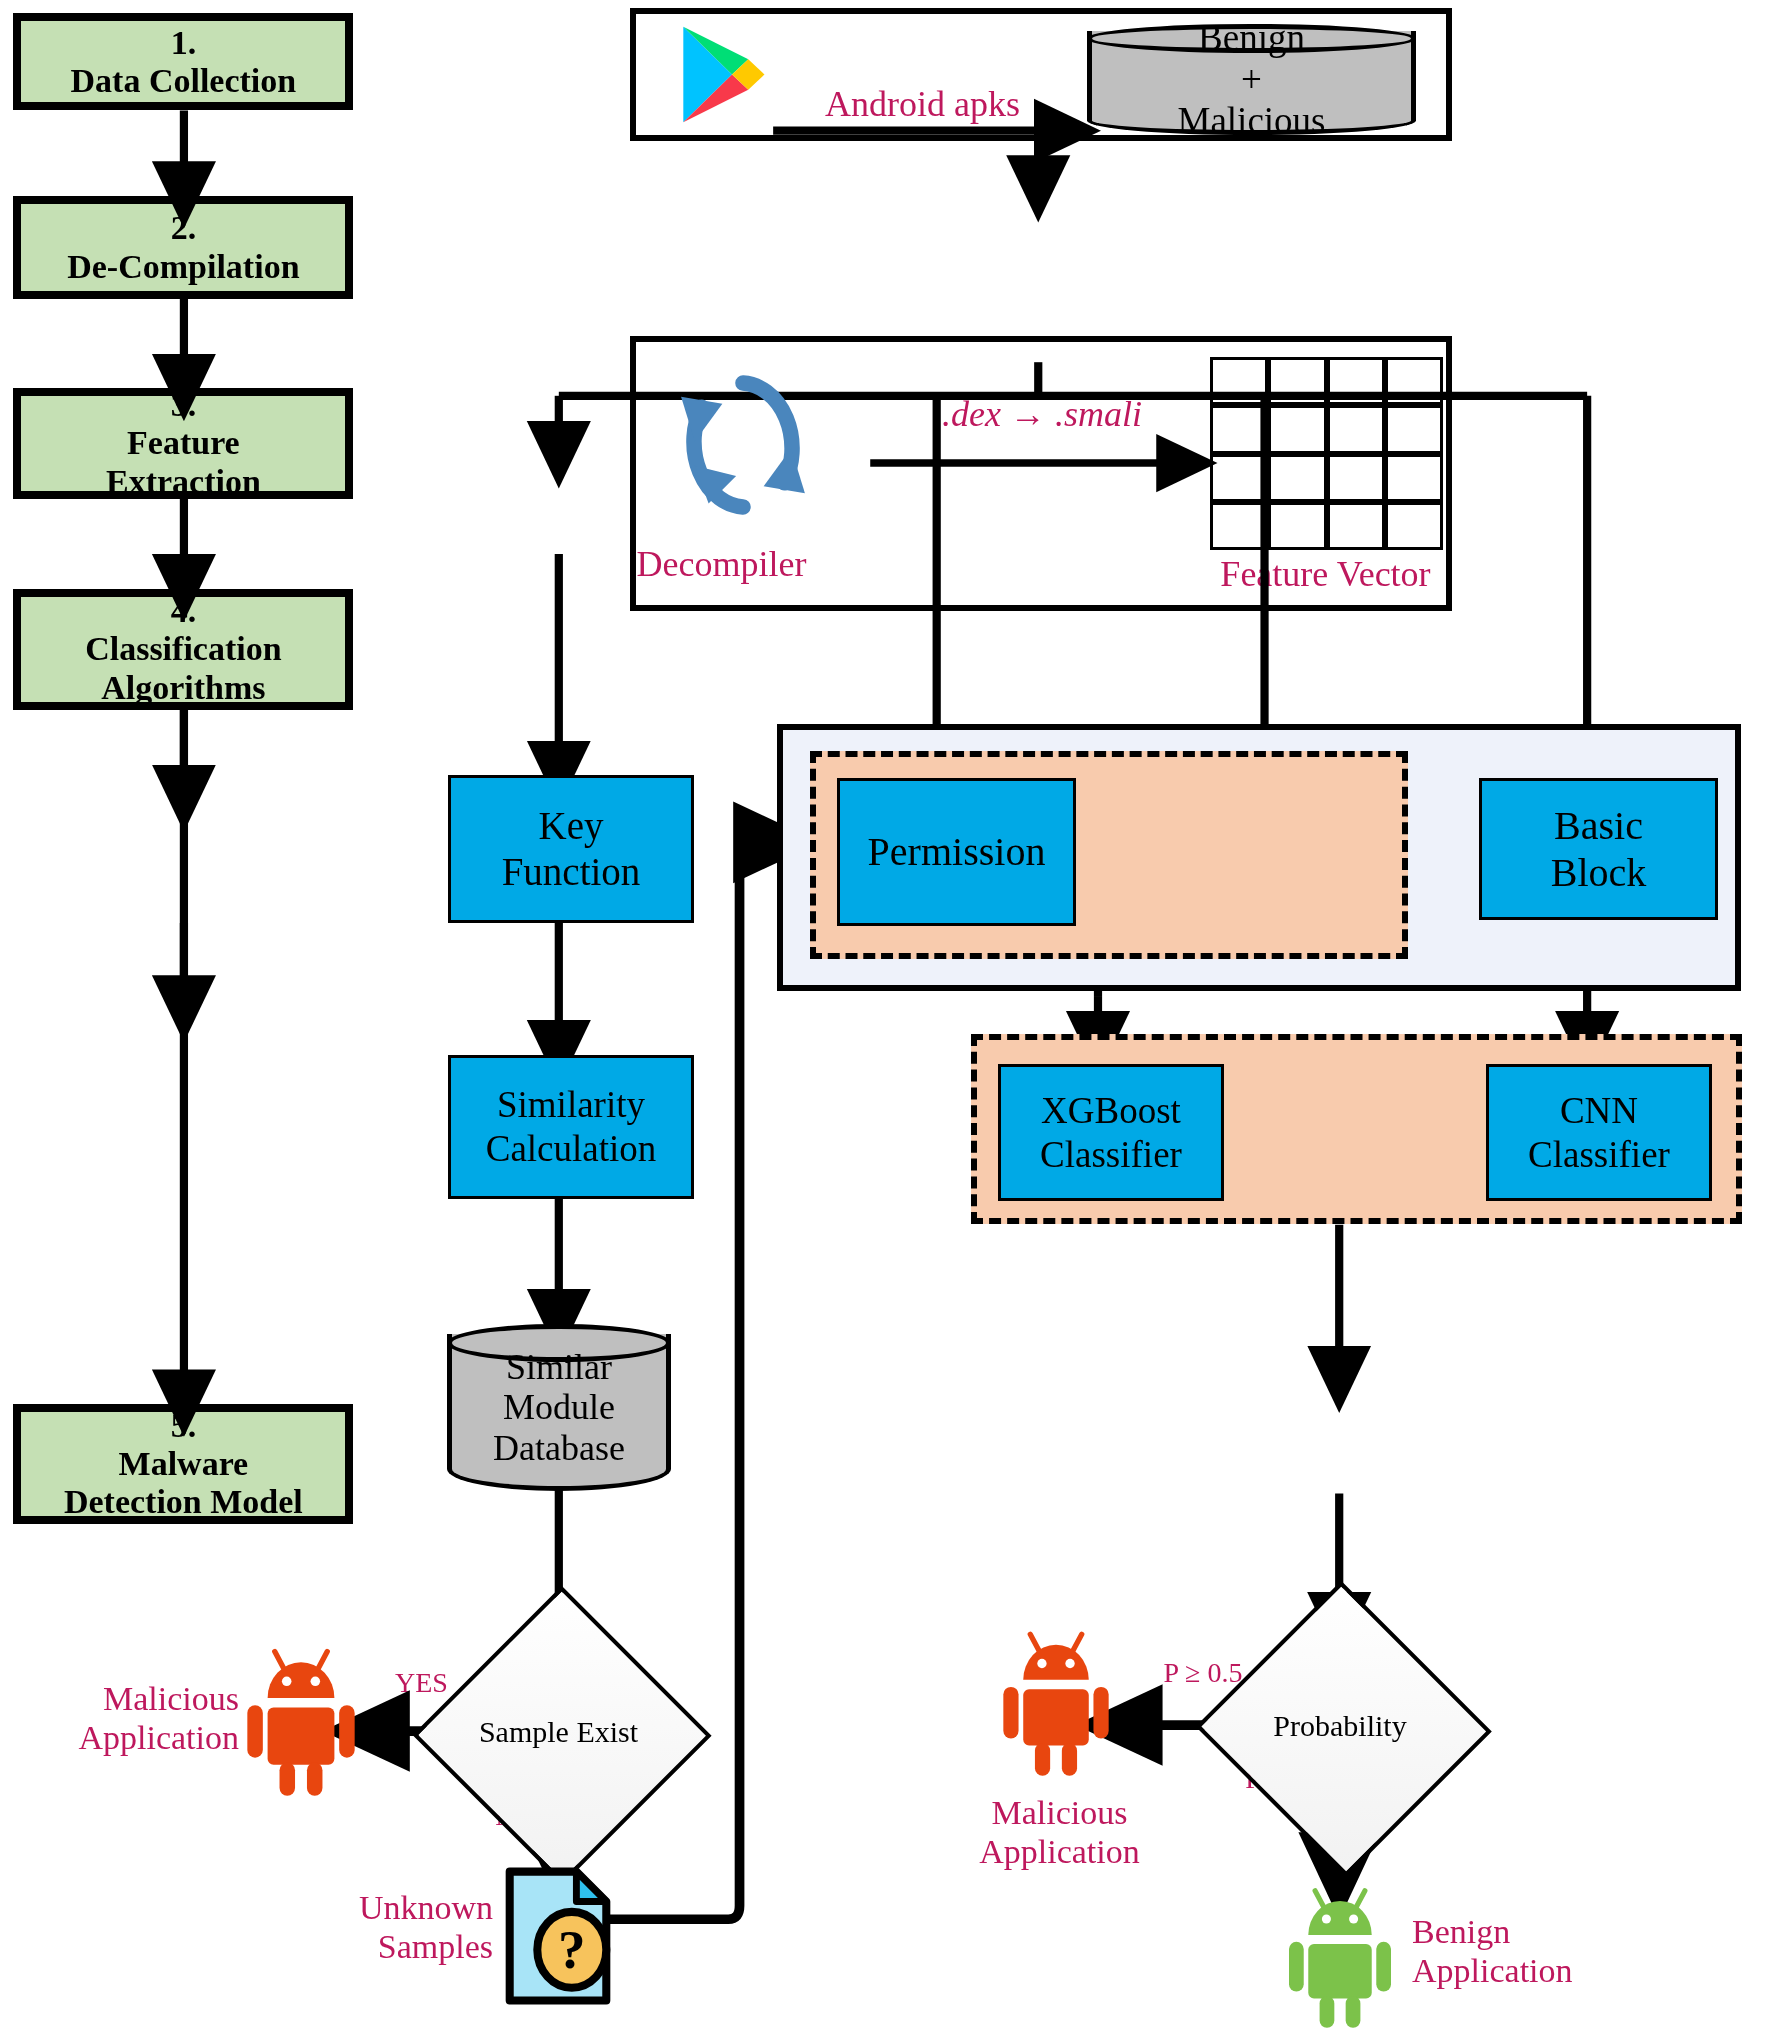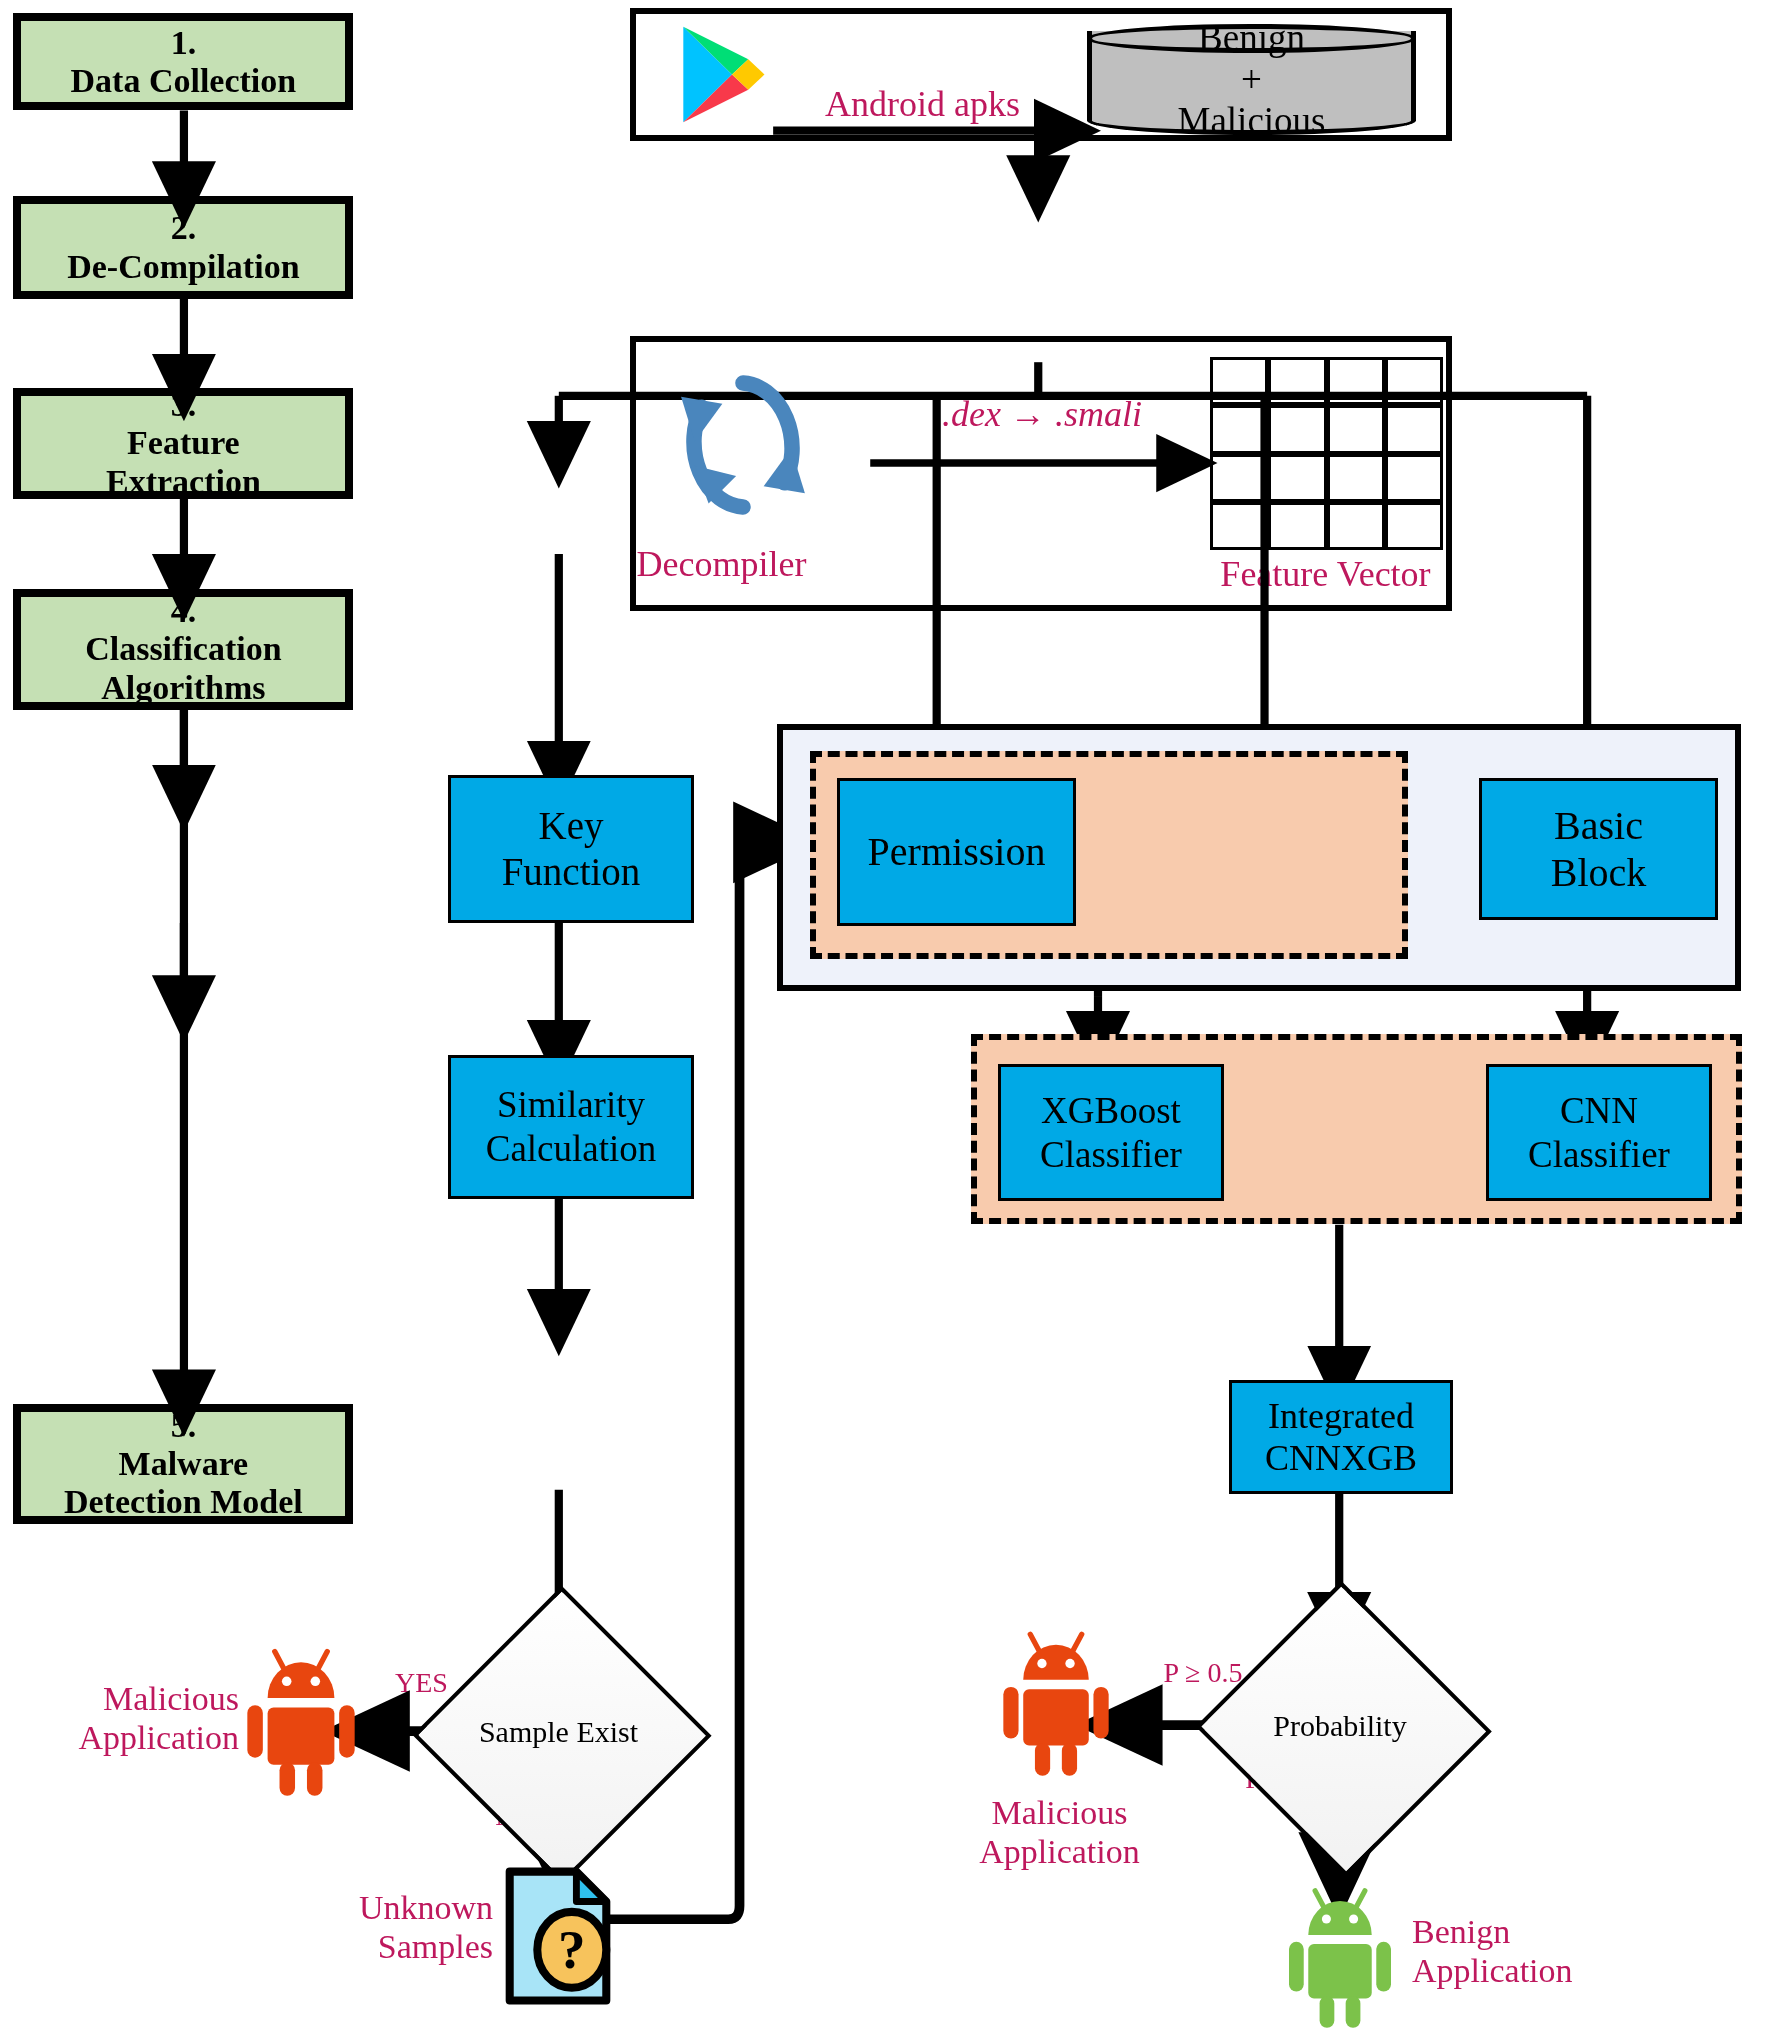--- a/index.html
+++ b/index.html
@@ -282,20 +282,29 @@
     </div>
   </div>
 
   <div class="abs cyan" style="left:448px;top:1055px;width:246px;height:144px;font-size:37px;z-index:3;">
     <div>
       <span>Similarity</span><br>
       <span>Calculation</span>
     </div>
   </div>
 
+  <div class="cyl" style="left:447px;top:1324px;width:224px;height:167px;z-index:3;">
+    <div class="body"></div>
+    <div class="top"></div>
+    <div class="txt" style="font-size:36px;">
+      <span>Similar</span>
+      <span>Module</span>
+      <span>Database</span>
+    </div>
+  </div>
 
   <div class="diamond" style="left:424px;top:1598px;width:269px;height:267px;z-index:3;">
     <div class="shape"></div>
     <div class="txt" style="font-size:30px;">
       <span>Sample Exist</span>
     </div>
   </div>
 
   <div class="lbl" style="left:373px;top:1667px;width:97px;font-size:28px;">YES</div>
   <div class="lbl" style="left:478px;top:1800px;width:75px;font-size:28px;">NO</div>
@@ -346,26 +355,20 @@
     </div>
   </div>
 
   <div class="abs cyan" style="left:1486px;top:1064px;width:226px;height:137px;font-size:37px;z-index:4;">
     <div>
       <span>CNN</span><br>
       <span>Classifier</span>
     </div>
   </div>
 
-  <div class="abs cyan" style="left:1229px;top:1380px;width:224px;height:114px;font-size:36px;z-index:4;">
-    <div>
-      <span>Integrated</span><br>
-      <span>CNNXGB</span>
-    </div>
-  </div>
 
   <div class="diamond" style="left:1205px;top:1595px;width:270px;height:261px;z-index:3;">
     <div class="shape"></div>
     <div class="txt" style="font-size:30px;">
       <span>Probability</span>
     </div>
   </div>
 
   <div class="lbl" style="left:1143px;top:1657px;width:120px;font-size:28px;">P ≥ 0.5</div>
   <div class="lbl" style="left:1225px;top:1763px;width:120px;font-size:28px;">P &lt; 0.5</div>

